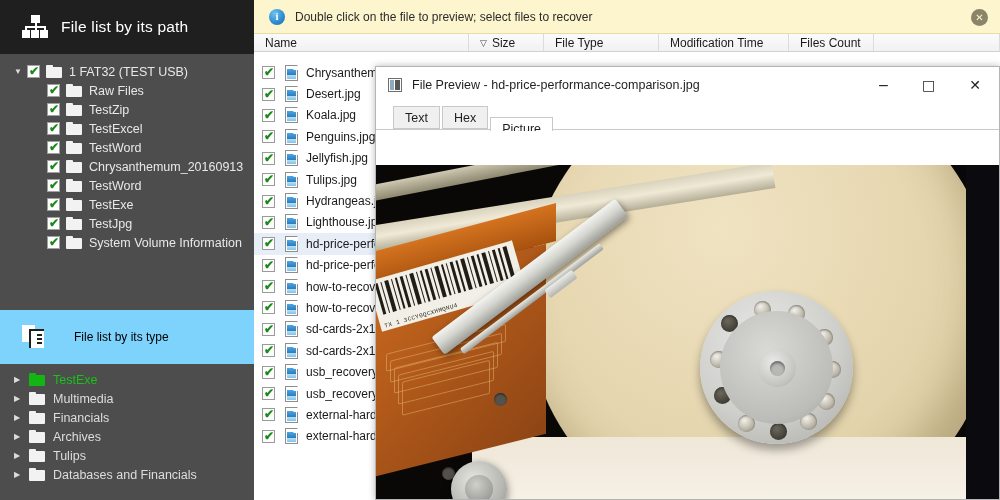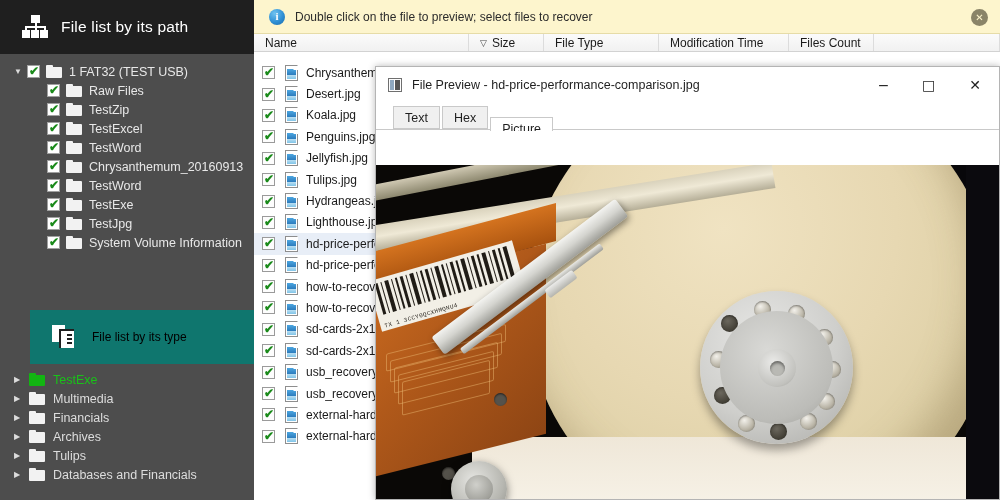--- a/index.html
+++ b/index.html
@@ -63,21 +63,21 @@
   }
   .folder{
     width:16px; height:13px; flex:none; margin-right:7px; position:relative;
   }
   .folder .tab{ position:absolute; left:0; top:0; width:7px; height:3px; background:#f2f2f2; border-radius:1px 1px 0 0;}
   .folder .body{ position:absolute; left:0; top:2px; width:16px; height:11px; background:#f2f2f2; border-radius:1px;}
   .folder.green .tab,.folder.green .body{ background:#12b512; }
 
   .panel-header2{
     position:absolute; left:0; top:310px; width:254px; height:54px;
-    background:#0f766e; display:flex; align-items:center; padding-left:22px; gap:14px;margin-left:30px;
+    background:#7dd3fc; display:flex; align-items:center; padding-left:22px; gap:26px;
   }
   .typelist{ position:absolute; left:0; top:364px; width:254px; padding-top:6px; }
   .type-row{
     height:19px; display:flex; align-items:center; color:#dddddd;
     font-size:12.5px; padding-left:14px; cursor:default;
   }
   .type-row.active{ color:#19c119; }
   .type-row .caret{ width:15px; }
   .type-row .folder{ margin-right:8px; }
 

